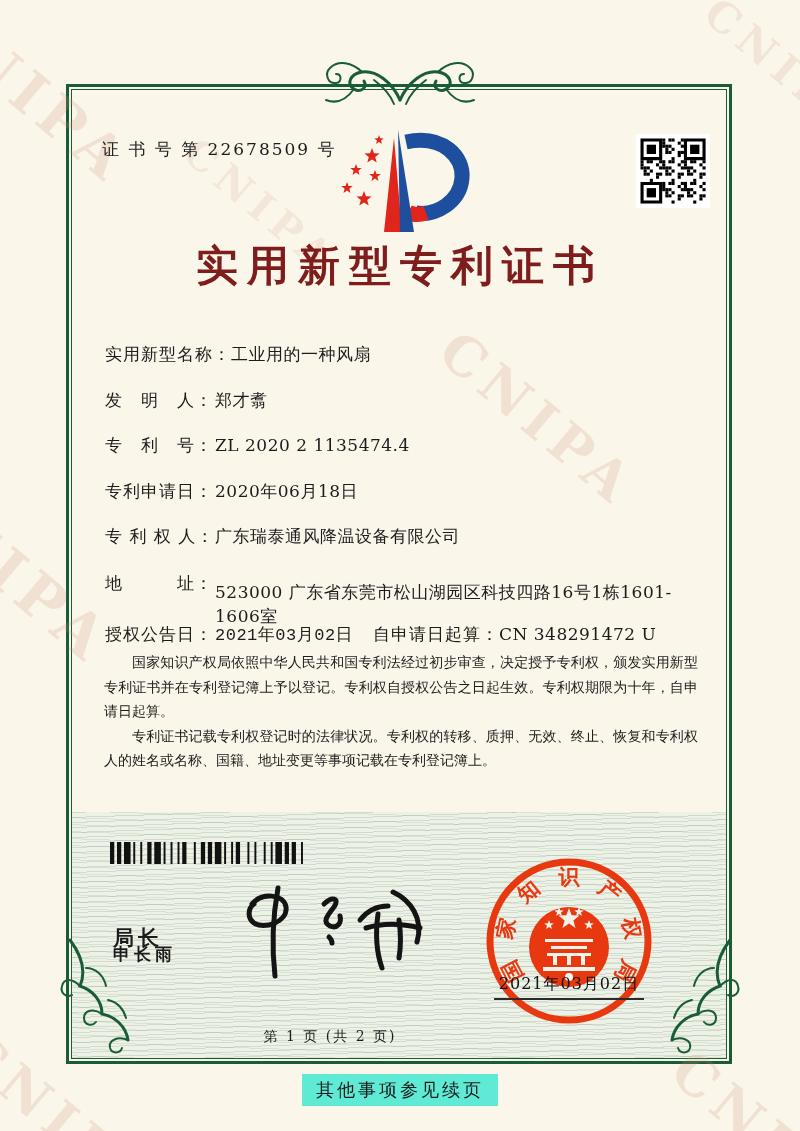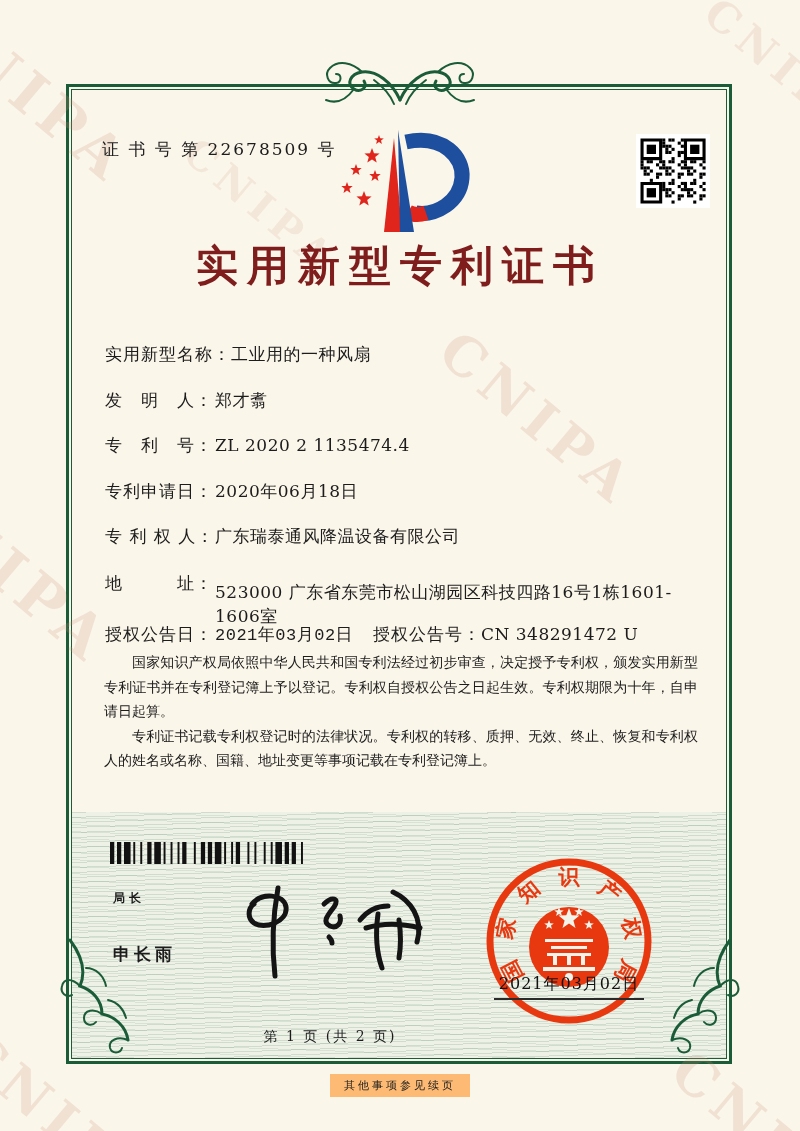--- a/index.html
+++ b/index.html
@@ -38,37 +38,37 @@
          font-size:42px; font-weight:bold; letter-spacing:9px; color:#7f1d1d;}
   .frow{position:absolute; left:105px; font-size:17px; white-space:nowrap;}
   .frow .lab{display:inline-block; min-width:110px; letter-spacing:1px;}
   .frow .val{letter-spacing:0.5px;margin-top:8px;}
   .addr .val{display:inline-block; width:482px; white-space:normal;
              line-height:24px; vertical-align:top;}
   .body-text{left:104px; top:650px; width:594px; font-size:14px;
              line-height:24.5px; text-align:justify;}
   .body-text p{margin:0; text-indent:2em;}
   .barcode{left:110px; top:842px;}
-  .director-title{left:113px; top:890px; font-size:12px;
+  .director-title{left:113px; top:924px; font-size:21px;
      font-family:Liberation Serif, serif; font-weight:600; letter-spacing:4px;}
   .director-name{left:113px; top:943px; font-size:17px;
      font-family:"DejaVu Sans", sans-serif; font-weight:600; letter-spacing:4px;}
   .sig{left:228px; top:880px;}
   .seal{left:481px; top:853px; z-index:3;}
   .seal-char{font-size:21px; font-weight:bold; fill:#e8380f;
              font-family:"DejaVu Serif", serif;}
   .seal-date{left:489px; top:974px; width:160px; text-align:center;
              font-size:16px; letter-spacing:1px; color:#111; z-index:4;}
   .seal-date-line{left:494px; top:998px; width:150px; height:2px;
                   background:#2b2b2b; z-index:4;}
   .page-info{left:0; width:660px; top:1028px; text-align:center;
              font-size:14px; letter-spacing:2px; z-index:3;}
   .footer-note{left:0; width:800px; top:1074px; text-align:center; z-index:3;}
-  .footer-note span{display:inline-block; background:#fdba74; padding:4px 14px;
-             font-size:11px; letter-spacing:3px;}
+  .footer-note span{display:inline-block; background:#5eead4; padding:4px 14px;
+             font-size:18px; letter-spacing:3px;}
 </style>
 </head>
 <body>
 
 <div class="page">
 
   <span class="wm" style="left:-48px; top:-16px; font-size:58px;">CNIPA</span>
   <span class="wm" style="left:726px; top:-12px; font-size:42px; color:rgba(198,146,118,0.16);">CNIPA</span>
   <span class="wm" style="left:205px; top:128px; font-size:40px; color:rgba(198,146,118,0.15);">CNIPA</span>
   <span class="wm" style="left:468px; top:318px; font-size:54px;">CNIPA</span>
@@ -269,21 +269,21 @@
   <div class="z frow" style="top:525px;">
     <span class="lab">专 利 权 人：</span><span class="val">广东瑞泰通风降温设备有限公司</span>
   </div>
   <div class="z frow addr" style="top:572px;">
     <span class="lab">地　　　址：</span><span class="val">523000 广东省东莞市松山湖园区科技四路16号1栋1601-1606室</span>
   </div>
   <div class="z frow" style="top:623px;font-family:Liberation Mono, monospace;">
     <span class="lab">授权公告日：</span><span class="val">2021年03月02日</span>
   </div>
   <div class="z frow" style="top:623px; left:373px;">
-    <span class="lab" style="min-width:0;">授权公告号：</span><span class="val">CN 348291472 U</span>
+    <span class="lab" style="min-width:0;">自申请日起算：</span><span class="val">CN 348291472 U</span>
   </div>
 
   <div class="z body-text">
     <p>国家知识产权局依照中华人民共和国专利法经过初步审查，决定授予专利权，颁发实用新型专利证书并在专利登记簿上予以登记。专利权自授权公告之日起生效。专利权期限为十年，自申请日起算。</p>
     <p>专利证书记载专利权登记时的法律状况。专利权的转移、质押、无效、终止、恢复和专利权人的姓名或名称、国籍、地址变更等事项记载在专利登记簿上。</p>
   </div>
 
   <svg class="z barcode" width="198" height="22" viewBox="0 0 198 22">
     <g id="barcode-bars" fill="#111111">
         <rect x="0.00" y="0" width="4.26" height="22"></rect>

